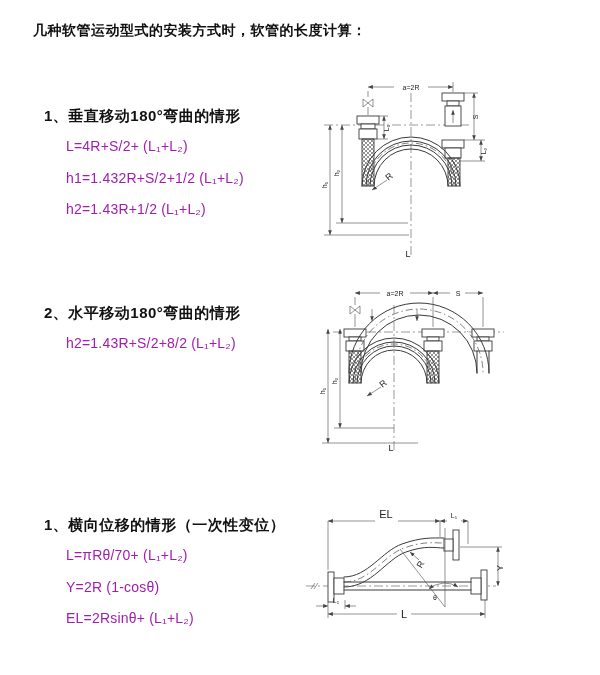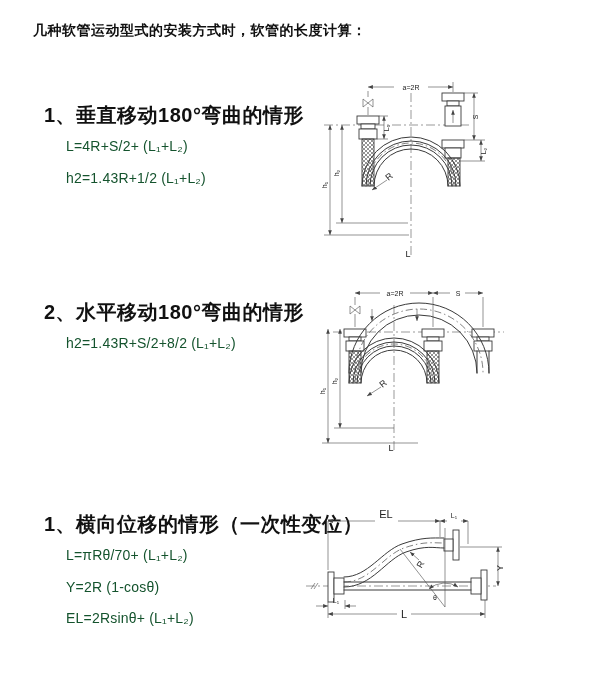--- a/index.html
+++ b/index.html
@@ -6,22 +6,22 @@
   .page{
     position:relative;width:600px;height:675px;background:#ffffff;
     font-family:"Liberation Sans","DejaVu Sans",sans-serif;color:#1a1a1a;
     overflow:hidden;margin:0 auto;
   }
   .title{
     position:absolute;left:33px;top:22px;font-size:14px;font-weight:600;
     letter-spacing:.5px;color:#111;
   }
   .sec{position:absolute;left:44px;}
-  .sec-heading{font-size:20px;font-weight:600;color:#111;line-height:31px;letter-spacing:.5px;}
-  .formula{font-size:14px;color:#14532d;line-height:31.5px;padding-left:22px;letter-spacing:.2px;}
+  .sec-heading{font-size:15px;font-weight:600;color:#111;line-height:31px;letter-spacing:.5px;}
+  .formula{font-size:14px;color:#a21caf;line-height:31.5px;padding-left:22px;letter-spacing:.2px;}
   #sec1{top:100px;}
   #sec2{top:297px;}
   #sec3{top:509px;}
   svg{position:absolute;overflow:visible;}
   #dia1{left:308px;top:73px;}
   #dia2{left:308px;top:283px;}
   #dia3{left:298px;top:496px;}
   
   .out{stroke:#3a3a3a;stroke-width:1;fill:none;stroke-linecap:round;}
   .fit{fill:#ffffff;stroke:#3a3a3a;stroke-width:.9;}
@@ -36,20 +36,21 @@
 </head>
 <body>
 
 <div class="page">
 
   <div class="title">几种软管运动型式的安装方式时，软管的长度计算：</div>
 
   <section class="sec" id="sec1">
     <div class="sec-heading">1、垂直移动180°弯曲的情形</div>
     <div class="formula">L=4R+S/2+ (L₁+L₂)</div>
+    <div class="formula">h1=1.432R+S/2+1/2 (L₁+L₂)</div>
     <div class="formula">h2=1.43R+1/2 (L₁+L₂)</div>
   </section>
 
   <section class="sec" id="sec2">
     <div class="sec-heading">2、水平移动180°弯曲的情形</div>
     <div class="formula">h2=1.43R+S/2+8/2 (L₁+L₂)</div>
   </section>
 
   <section class="sec" id="sec3">
     <div class="sec-heading">1、横向位移的情形（一次性变位）</div>

